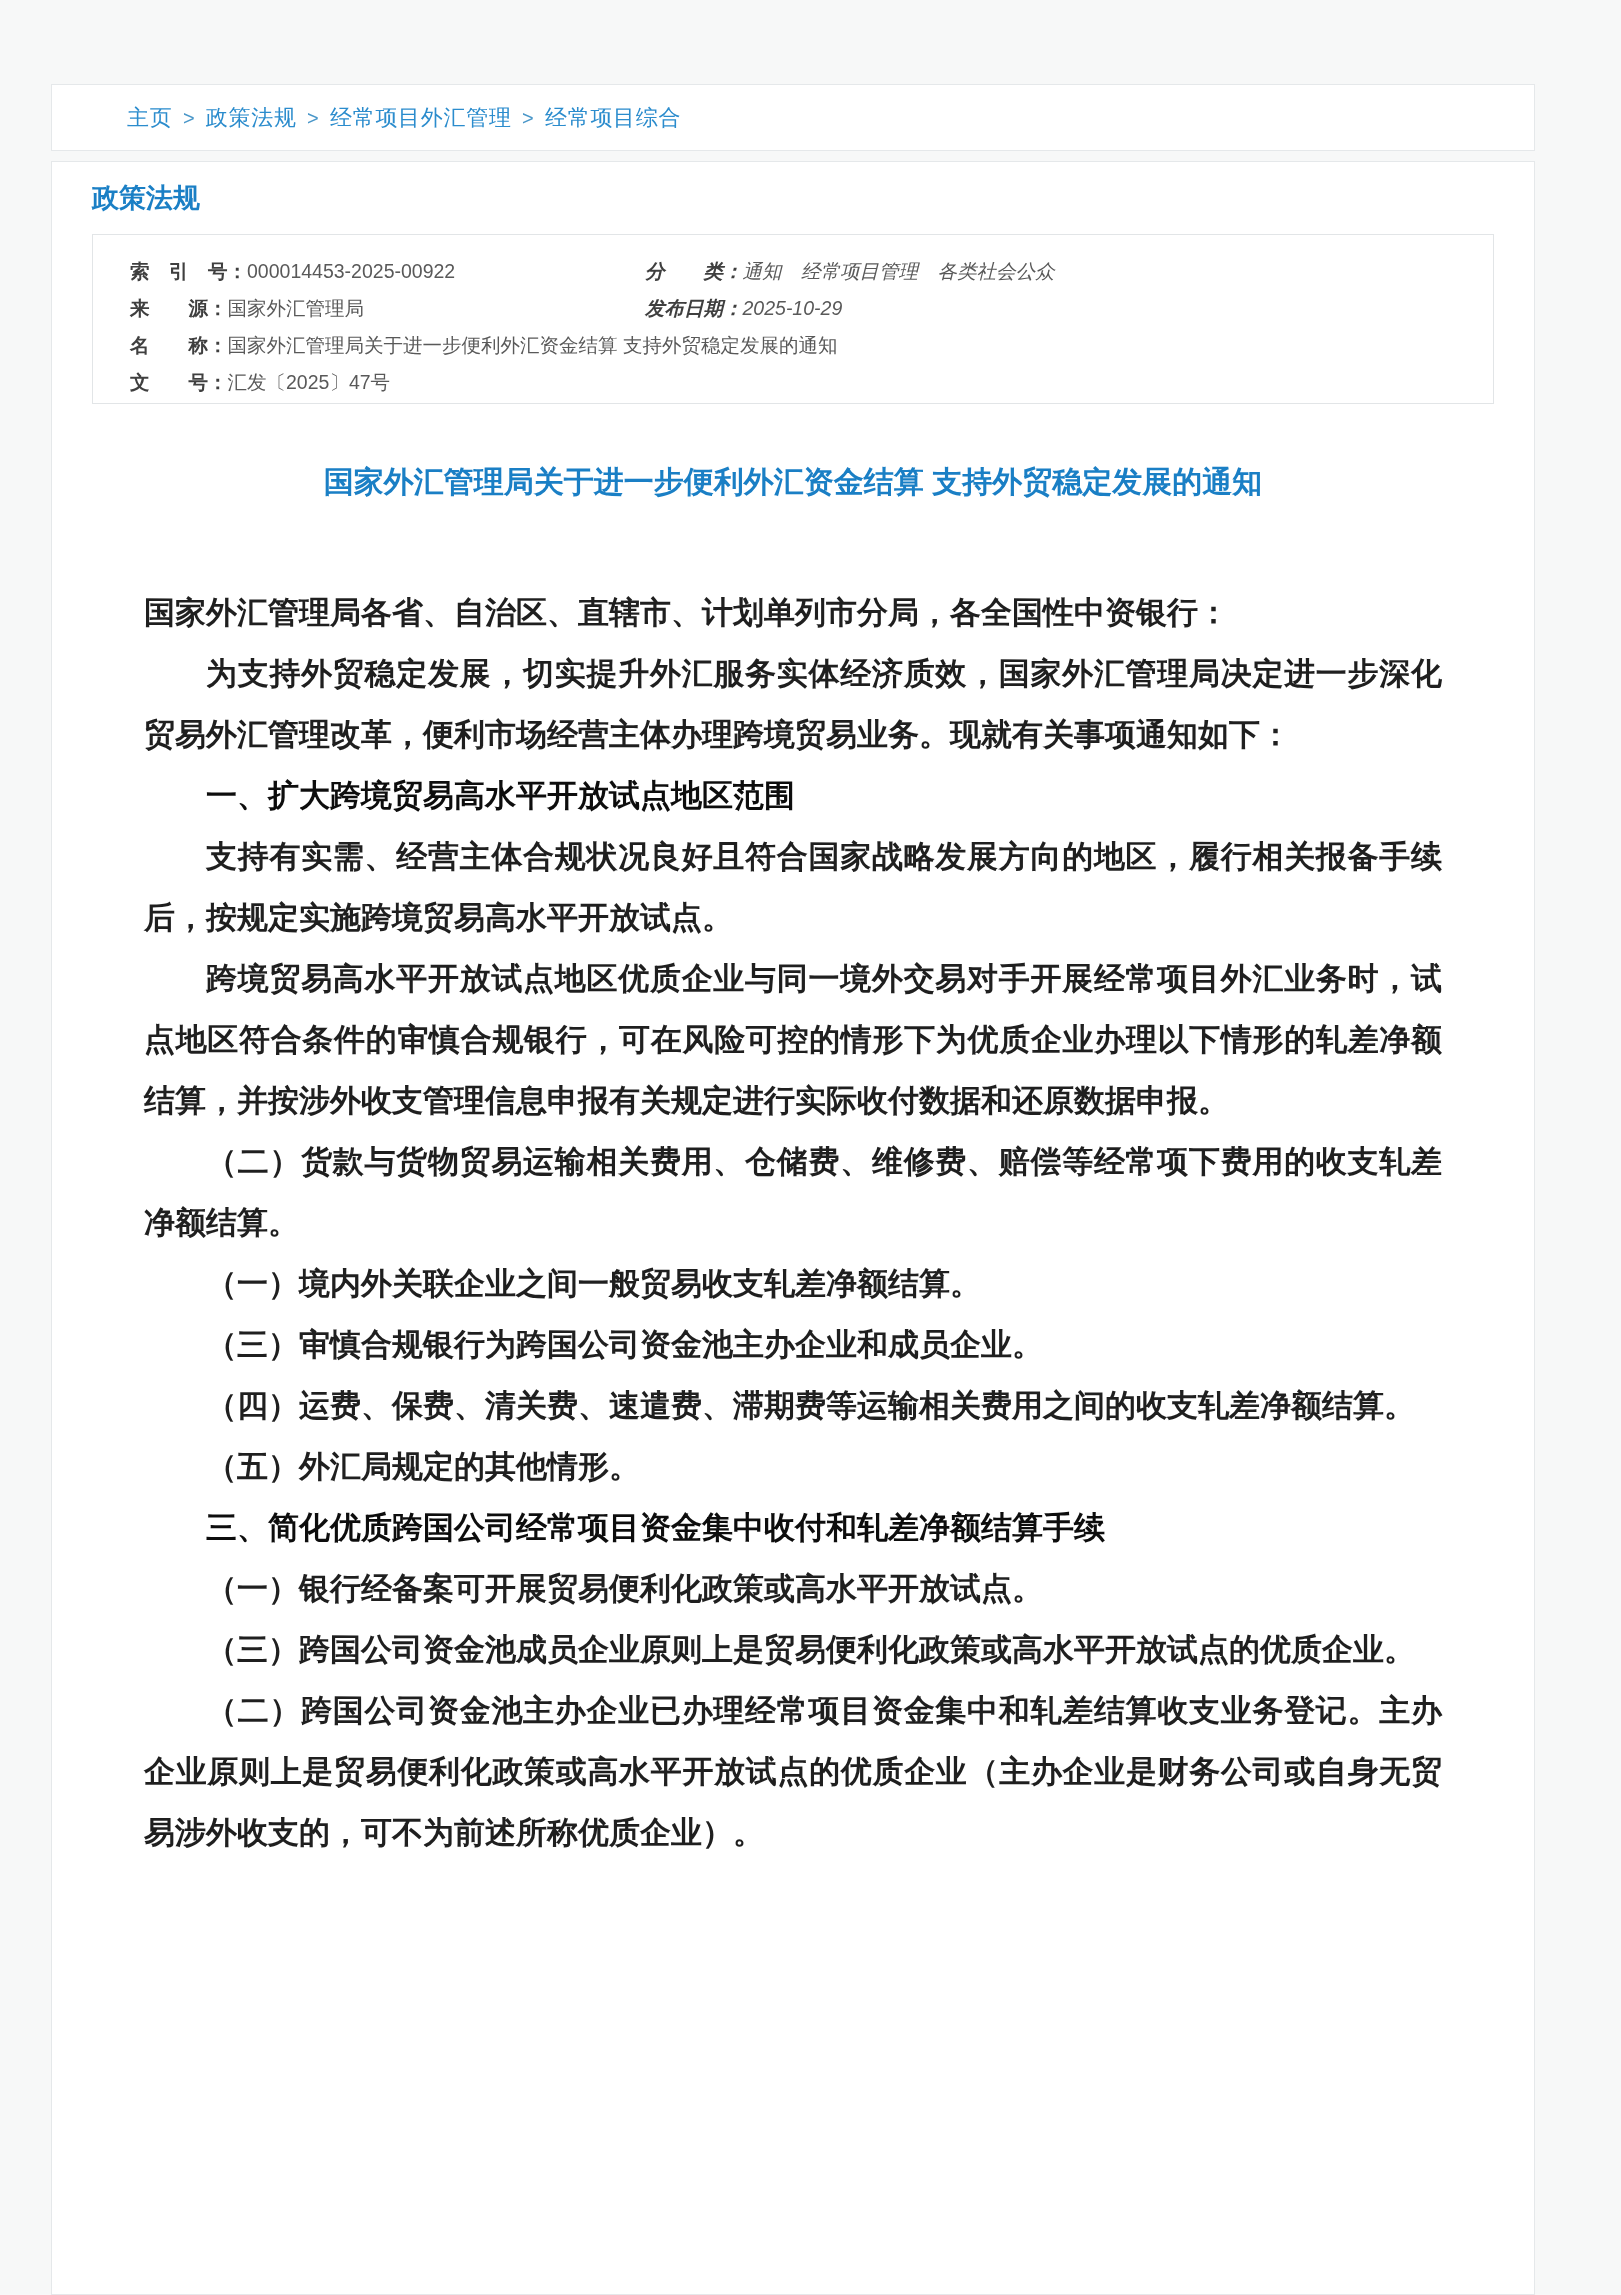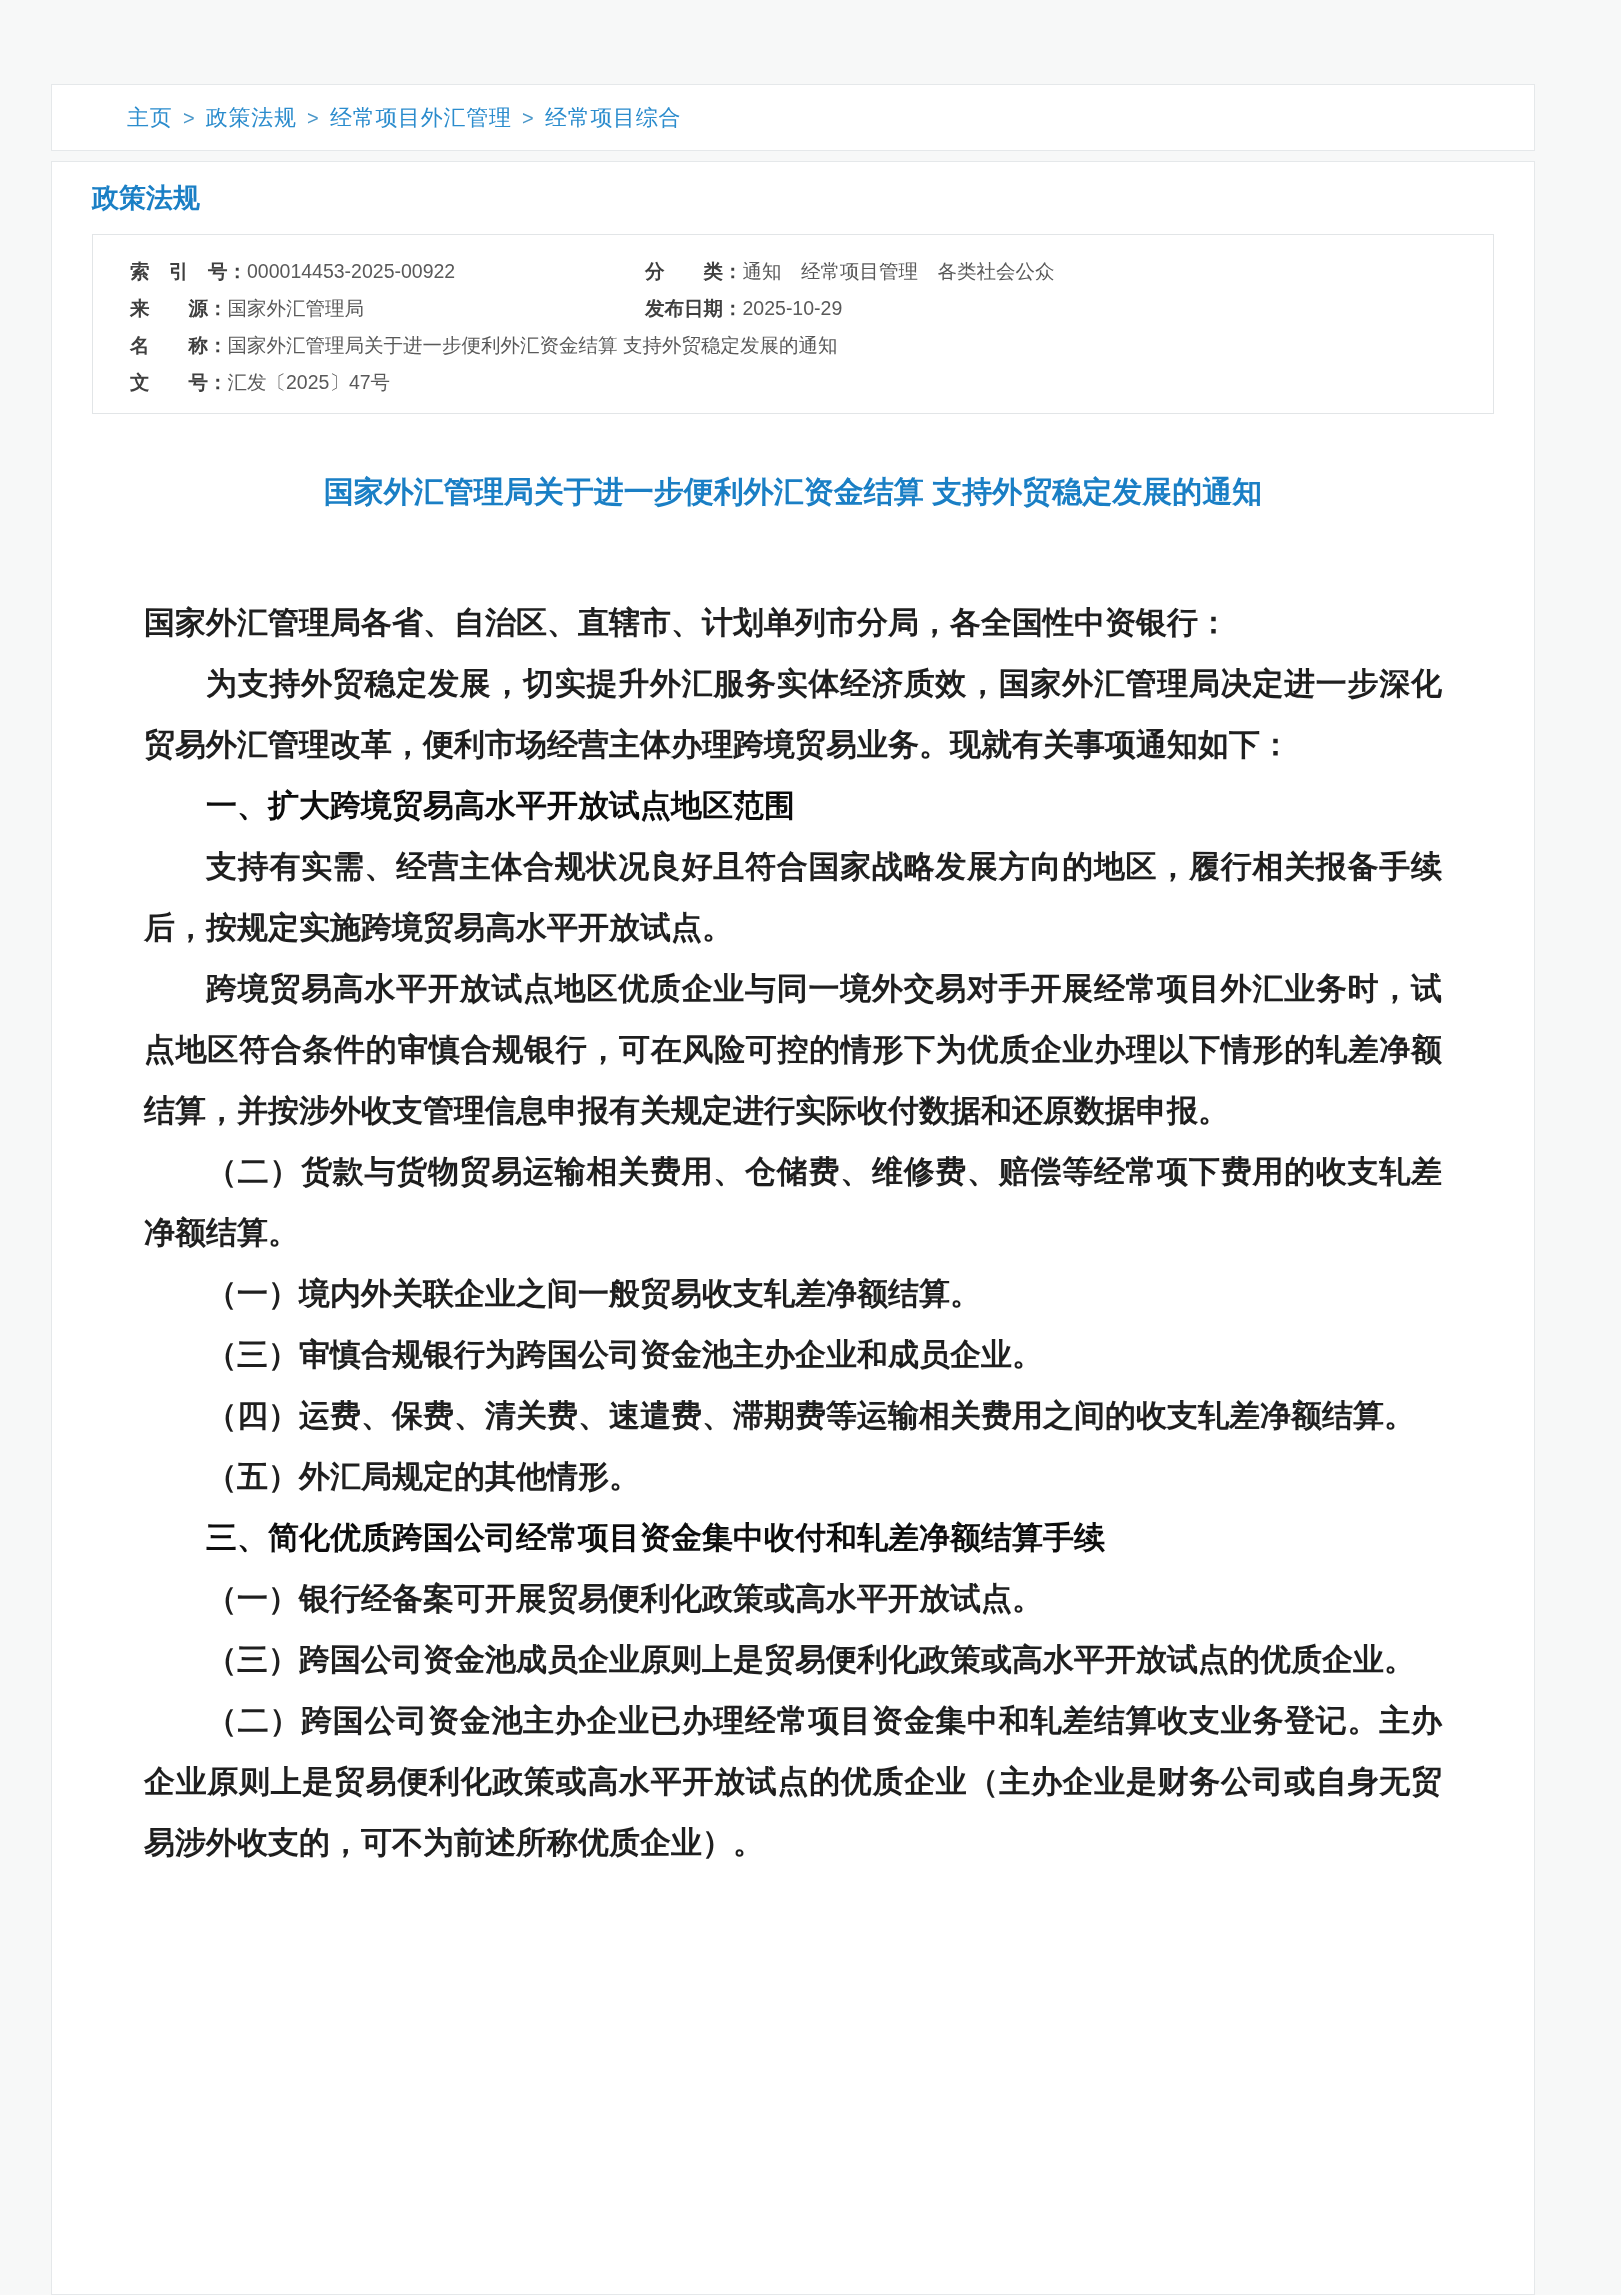--- a/index.html
+++ b/index.html
@@ -45,29 +45,29 @@
     margin:19.5px 0 0 40px;
     font-size:27px;
     line-height:33px;
     font-weight:bold;
     color:#1a7fc5;
   }
   
   .meta-box{
     margin:19.5px 40px 0 40px;
     border:0.7px solid #e2e5e7;
-    padding:18px 0 12px 0;
+    padding:18px 0 2px 0;
     font-size:19.5px;
     line-height:37px;
     color:#595959;
   }
   .mrow{display:flex;}
   .mcell{padding-left:37px;box-sizing:border-box;}
   .mcell.c1{width:515px;flex-shrink:0;}
-  .mcell.c2{flex:1;}
+  .mcell.c2{flex:1;font-style:italic;}
   .mcell.full{width:100%;}
   .mlabel{
     font-weight:bold;
     color:#3f3f3f;
   }
   .mvalue{color:#595959;}
   
   .doc-title{
     margin:55px 92px 0 92px;
     text-align:center;

